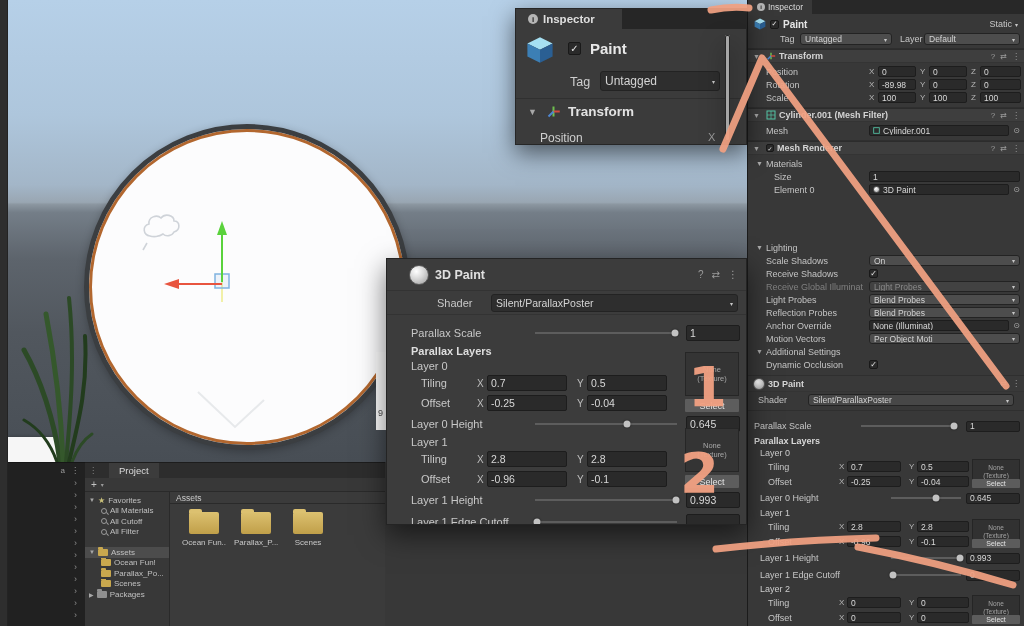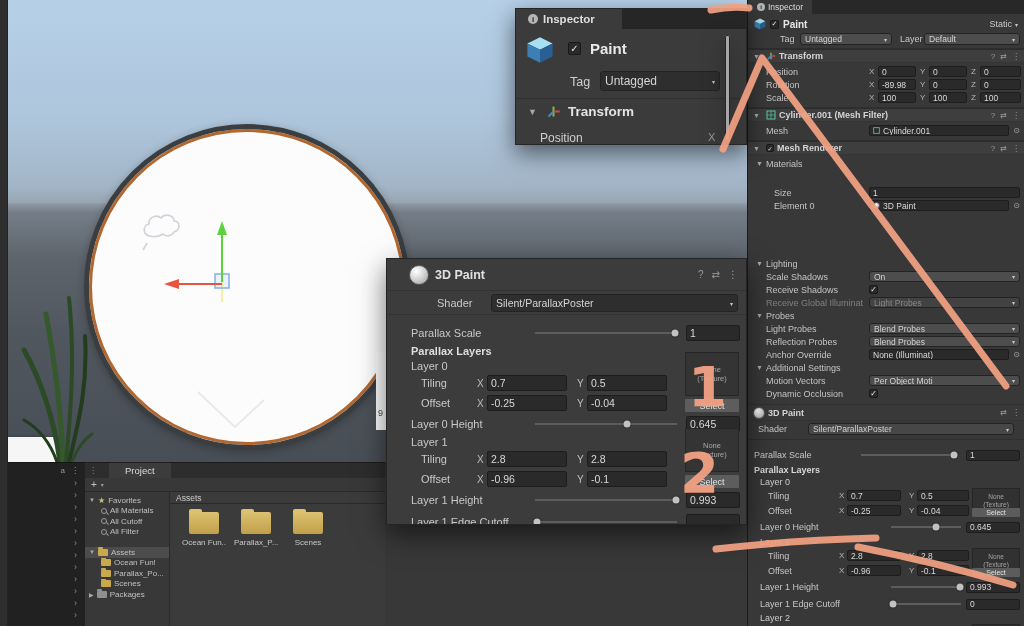--- a/index.html
+++ b/index.html
@@ -86,21 +86,21 @@
   .fm-slot { position:absolute; right:7px; width:54px; background:#343434; border:1px solid #262626;
     display:flex; flex-direction:column; align-items:center; justify-content:center; font-size:7.5px;
     color:#a8a8a8; line-height:9px; z-index:2; }
   .fm-select { position:absolute; right:7px; width:54px; height:13px; background:#5d5d5d; color:#e4e4e4;
     font-size:9px; display:flex; align-items:center; justify-content:center; border-radius:1px; z-index:3; }
 
   
   .project { position:absolute; left:85px; top:462px; width:300px; height:164px; background:#383838;
     border-top:1px solid #1d1d1d; z-index:12; color:#c0c0c0; }
   .proj-tabbar { height:15px; background:#2d2d2d; display:flex; align-items:center; }
-  .proj-tab { height:15px; background:#3c3c3c; display:flex; align-items:center; padding:0 16px;
+  .proj-tab { height:15px; background:#3c3c3c; display:flex; align-items:center; padding:0 10px;
     font-size:9.5px; color:#dcdcdc; margin-left:12px; }
   .proj-toolbar { height:14px; background:#383838; border-bottom:1px solid #2a2a2a; display:flex;
     align-items:center; gap:4px; padding-left:6px; font-size:10px; color:#c4c4c4; }
   .proj-body { display:flex; height:134px; }
   .proj-tree { width:85px; border-right:1px solid #2a2a2a; padding-top:3px; font-size:8px; }
   .trow { height:10.5px; display:flex; align-items:center; gap:3px; padding-left:4px; white-space:nowrap; overflow:hidden; }
   .trow.ind { padding-left:16px; }
   .trow.sel { background:#4c4c4c; }
   .trow .arrow { font-size:6px; margin-right:0; }
   .proj-pane { flex:1; background:#3b3b3b; }
@@ -588,21 +588,21 @@
           <span>?</span>
           <span>⇄</span>
           <span>⋮</span>
         </div>
       </div>
       <div style="padding:2px 0 4px;">
         <div class="r" style="padding-left:8px;">
           <span class="arrow">▼</span>
           <span class="lbl">Materials</span>
         </div>
-        <div class="r" style="padding-left:26px;margin-top:16px;">
+        <div class="r" style="padding-left:26px;">
           <span class="lbl">Size</span>
           <div class="fld wide">
               <span>1</span>
             </div>
         </div>
         <div class="r" style="padding-left:26px;">
           <span class="lbl">Element 0</span>
           <div class="fld wideP">
             <span class="ico-sphere" style="width:7px;height:7px;margin-right:3px;"></span>
             <span>3D Paint</span>
@@ -624,24 +624,20 @@
           <span class="lbl">Receive Shadows</span>
           <span class="chk">✓</span>
         </div>
         <div class="r dim">
           <span class="lbl">Receive Global Illuminat</span>
           <div class="drop wide" style="background:#424242;color:#8a8a8a;">
             <span>Light Probes</span>
               <span class="caret">▾</span>
           </div>
         </div>
-        <div class="r" style="padding-left:8px;">
-          <span class="arrow">▼</span>
-          <span class="lbl">Probes</span>
-        </div>
         <div class="r">
           <span class="lbl">Light Probes</span>
           <div class="drop wide">
             <span>Blend Probes</span>
               <span class="caret">▾</span>
           </div>
         </div>
         <div class="r">
           <span class="lbl">Reflection Probes</span>
           <div class="drop wide">
@@ -649,30 +645,30 @@
               <span class="caret">▾</span>
           </div>
         </div>
         <div class="r">
           <span class="lbl">Anchor Override</span>
           <div class="fld wideP">
               <span>None (Illuminat)</span>
             </div>
           <span class="picker">⊙</span>
         </div>
-        <div class="r" style="padding-left:8px;">
-          <span class="arrow">▼</span>
-          <span class="lbl">Additional Settings</span>
-        </div>
         <div class="r">
           <span class="lbl">Motion Vectors</span>
           <div class="drop wide">
             <span>Per Object Moti</span>
               <span class="caret">▾</span>
           </div>
+        </div>
+        <div class="r" style="padding-left:8px;">
+          <span class="arrow">▼</span>
+          <span class="lbl">Additional Settings</span>
         </div>
         <div class="r">
           <span class="lbl">Dynamic Occlusion</span>
           <span class="chk">✓</span>
         </div>
       </div>
     </div>
 
     <div>
       <div class="comp-head" style="height:16px;background:#393939;border-top:none;">

